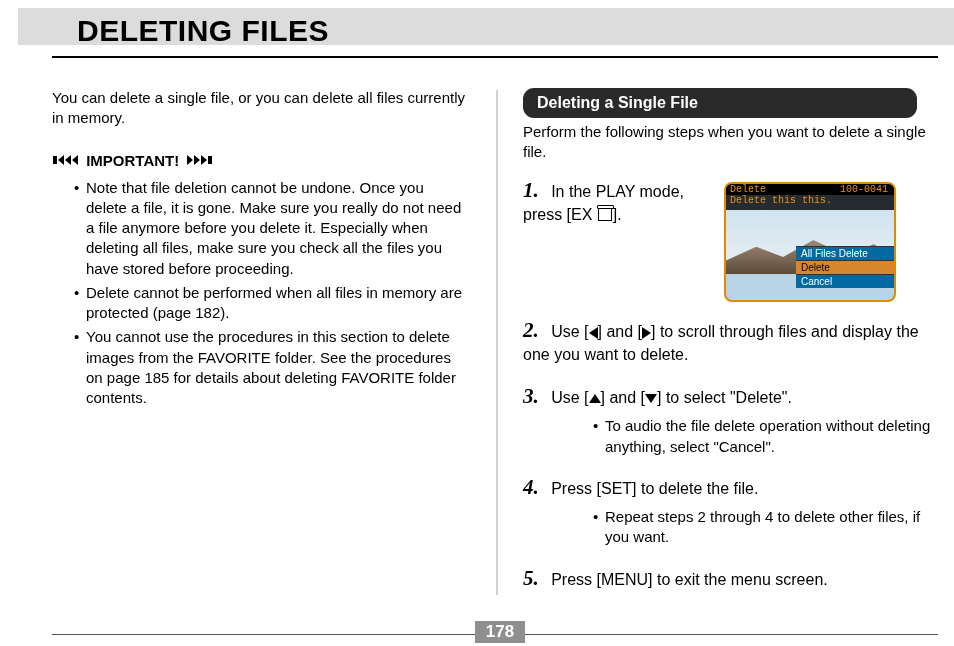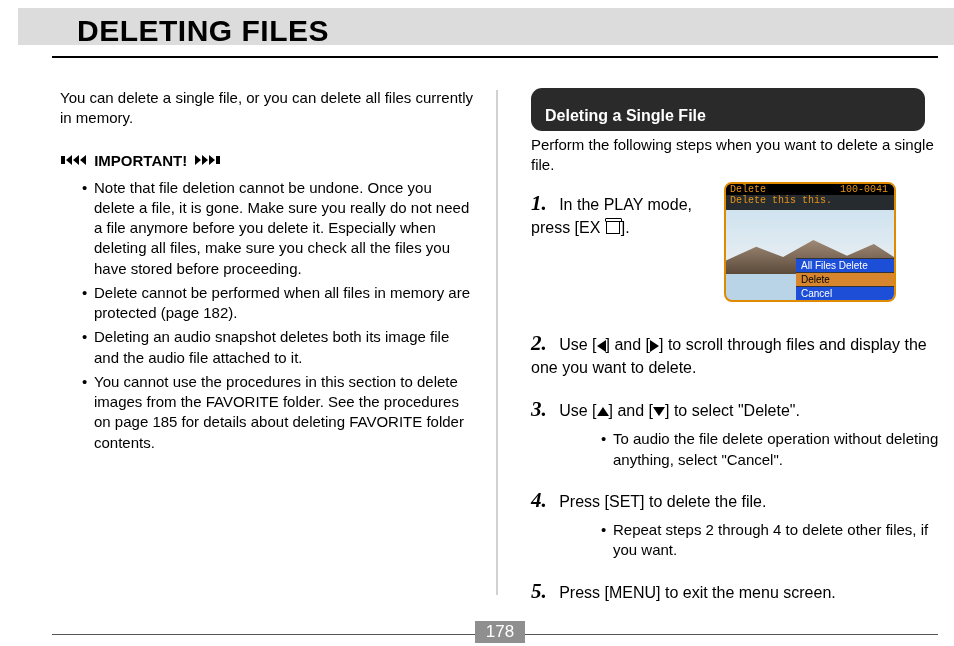--- a/index.html
+++ b/index.html
@@ -2,49 +2,49 @@
 <html><head>
 <meta charset="utf-8">
 <style>
   html,body{margin:0;padding:0}
   body{width:954px;height:646px;background:#fff;font-family:Arial,Helvetica,sans-serif;color:#000;position:relative}
   .outer{position:absolute;left:18px;top:8px;width:918px;height:630px}
   .rule-top{position:absolute;left:34px;top:48px;width:886px;height:2px;background:#000}
   .rule-bot{position:absolute;left:34px;top:626px;width:886px;height:1px;background:#555}
   .title-bar{position:absolute;left:0;top:0;width:937px;height:37px;background:#dcdcdc}
   .title{position:absolute;left:59px;top:6px;font-size:30px;font-weight:bold;letter-spacing:.5px}
-  .cols{position:absolute;left:42px;top:80px;width:886px;height:520px;display:flex}
+  .cols{position:absolute;left:34px;top:80px;width:886px;height:520px;display:flex}
   .col{width:50%;box-sizing:border-box;font-size:15px;line-height:1.35}
   .colL{padding-right:28px}
   .colR{padding-left:28px}
   .divider{position:absolute;left:478px;top:82px;width:2px;height:505px;background:#5a5a5a;opacity:.28}
   .intro{margin-bottom:22px}
   .imp-head{font-weight:bold;margin-bottom:6px}
   .mark{display:inline-block;vertical-align:middle}
   ul.bul{list-style:none;margin:0 0 0 22px;padding:0}
   ul.bul>li{position:relative;padding-left:12px;margin-bottom:4px}
   ul.bul>li:before{content:"•";position:absolute;left:0;top:0}
-  .sec-head{background:#2a2a2a;color:#fff;border-radius:11px;padding:17px 14px 4px;font-weight:bold;font-size:16px;display:inline-block;width:394px;box-sizing:border-box;margin-bottom:4px}
+  .sec-head{background:#2a2a2a;color:#fff;border-radius:11px;padding:4px 14px 4px;font-weight:bold;font-size:16px;display:inline-block;width:394px;box-sizing:border-box;margin-bottom:4px}
   .sub{margin-bottom:14px}
   .step{margin-bottom:16px}
   .step-n{font-family:Georgia,'Times New Roman',serif;font-style:italic;font-weight:bold;font-size:21px;display:inline-block;width:24px}
   .step-body{display:inline;font-weight:normal;font-size:16px}
   .step-sub{margin:6px 0 0 30px;font-size:15px}
   .step-sub li{position:relative;padding-left:12px;list-style:none;margin-bottom:4px}
   .step-sub li:before{content:"•";position:absolute;left:0;top:0}
-  .pgnum{position:absolute;left:457px;top:613px;width:50px;height:22px;background:#8f8f8f;color:#fff;font-weight:normal;font-size:17px;text-align:center;line-height:22px}
+  .pgnum{position:absolute;left:457px;top:613px;width:50px;height:22px;background:#8f8f8f;color:#fff;font-weight:bold;font-size:17px;text-align:center;line-height:22px}
   
   .shot{position:absolute;left:706px;top:174px;width:172px;height:120px;border:2px solid #e08a00;border-radius:8px;box-sizing:border-box;overflow:hidden;background:#b9d4e6}
   .shot-top{position:absolute;left:0;top:0;right:0;height:26px;background:rgba(0,0,0,.8);color:#e7931a;font-size:10px;font-family:'Courier New',monospace}
   .shot-top div{padding:0 4px}
   .shot-sel{color:#e7931a;background:#000}
   .shot-id{position:absolute;right:2px;top:0;color:#e7931a}
   .shot-sky{position:absolute;left:0;top:26px;right:0;height:56px;background:linear-gradient(#cfe3ef,#e8eef2)}
   .shot-mtn{position:absolute;left:0;top:56px;right:0;height:34px;background:linear-gradient(#a08a76,#5b4a3a);clip-path:polygon(0 60%,18% 20%,34% 50%,52% 0,72% 46%,88% 12%,100% 50%,100% 100%,0 100%)}
-  .shot-menu{position:absolute;right:0;bottom:0;width:98px;background:#1d4ed8;color:#fff;font-size:10px;font-family:Arial}
+  .shot-menu{position:absolute;right:0;bottom:12px;width:98px;background:#0369a1;color:#fff;font-size:10px;font-family:Arial}
   .shot-menu div{padding:1px 5px;border-top:1px solid #333}
   .shot-menu .hl{background:#d7862d;color:#000}
   .trash{display:inline-block;width:12px;height:12px;border:1.2px solid #000;border-top:none;position:relative;vertical-align:-1px;margin:0 1px}
   .trash:before{content:"";position:absolute;left:-2px;top:-3px;width:15px;height:2px;border:1.2px solid #000;border-radius:1px}
   .tri{display:inline-block;width:0;height:0;vertical-align:middle}
   .tL{border-top:6px solid transparent;border-bottom:6px solid transparent;border-right:9px solid #000}
   .tR{border-top:6px solid transparent;border-bottom:6px solid transparent;border-left:9px solid #000}
   .tU{border-left:6px solid transparent;border-right:6px solid transparent;border-bottom:9px solid #000}
   .tD{border-left:6px solid transparent;border-right:6px solid transparent;border-top:9px solid #000}
   .arrows-l{letter-spacing:-3px}
@@ -79,21 +79,20 @@
               <g fill="#000">
                 <path d="M29 2h-4v8h4zM24 6l-6-5v10zM17 6l-6-5v10zM10 6l-6-5v10z"></path>
               </g>
             </svg>
         </span>
       </div>
 
       <ul class="bul">
         <li>Note that file deletion cannot be undone. Once you delete a file, it is gone. Make sure you really do not need a file anymore before you delete it. Especially when deleting all files, make sure you check all the files you have stored before proceeding.</li>
         <li>Delete cannot be performed when all files in memory are protected (page 182).</li>
-        <li>Deleting an audio snapshot deletes both its image file and the audio file attached to it.</li>
         <li>You cannot use the procedures in this section to delete images from the FAVORITE folder. See the procedures on page 185 for details about deleting FAVORITE folder contents.</li>
       </ul>
     </div>
 
     <div class="col colR">
       <div class="sec-head">Deleting a Single File</div>
       <div class="sub">Perform the following steps when you want to delete a single file.</div>
 
       <div class="step" style="width:190px">
         <span class="step-n">1.</span>

